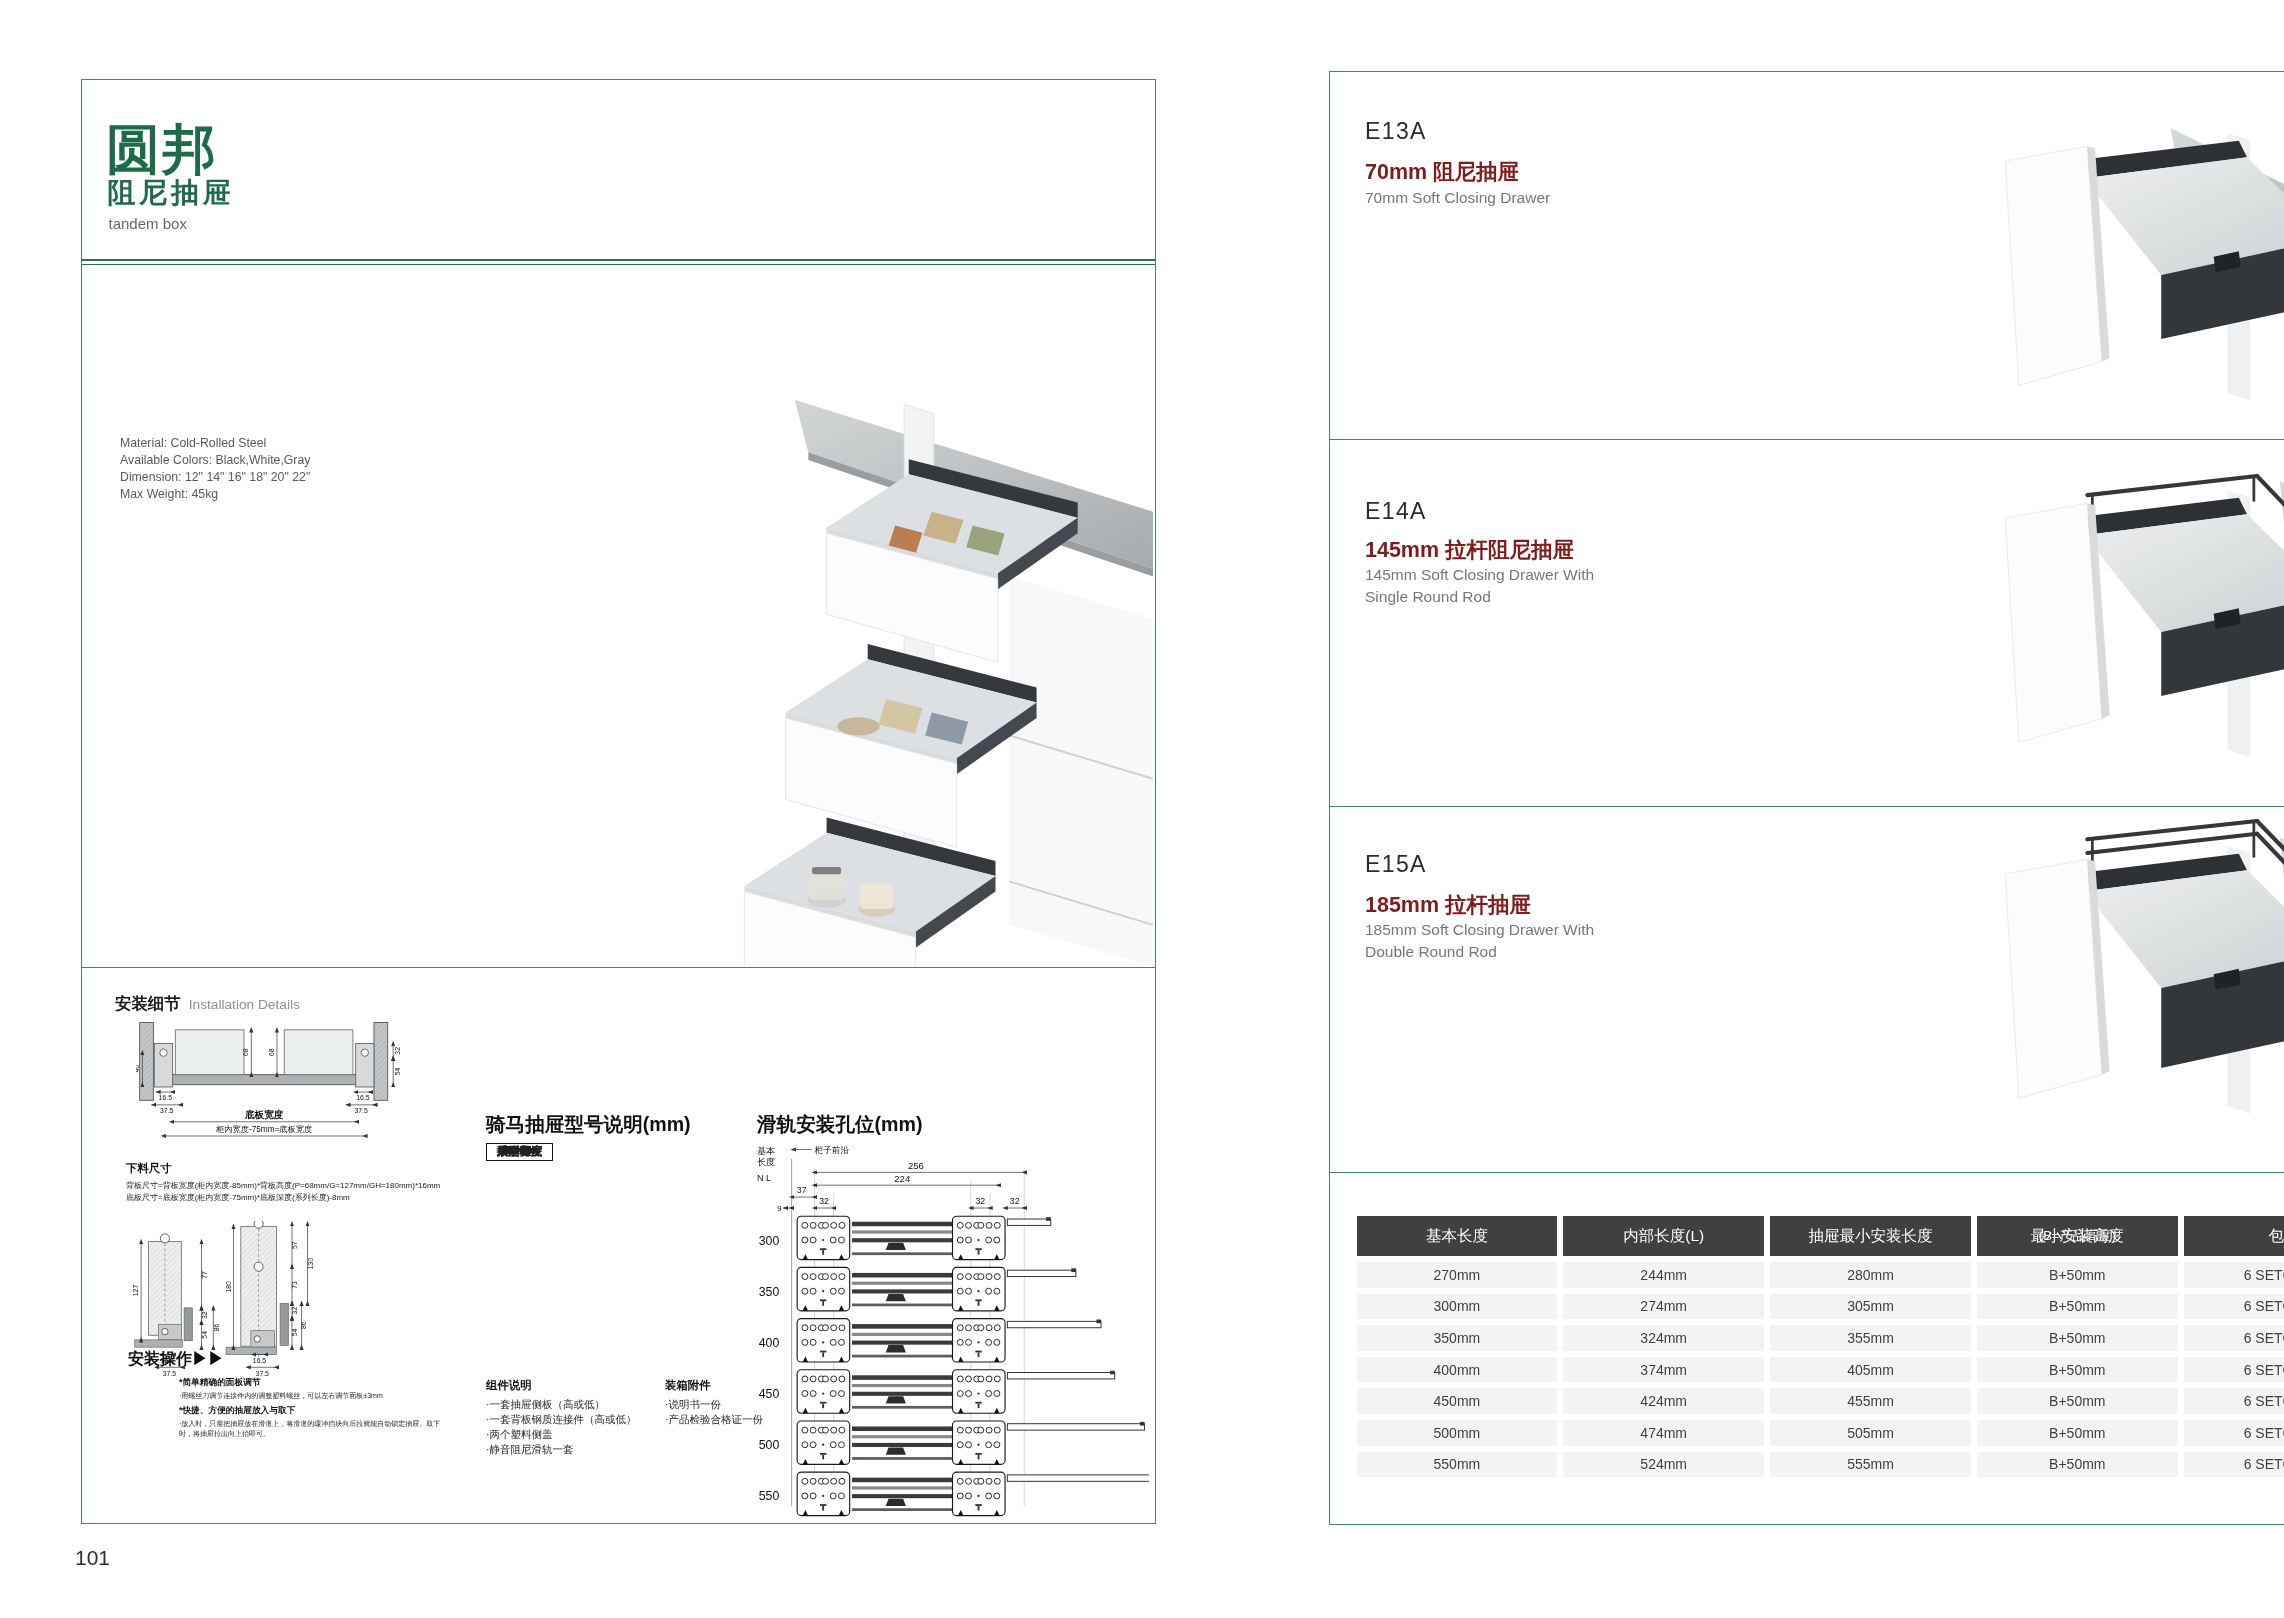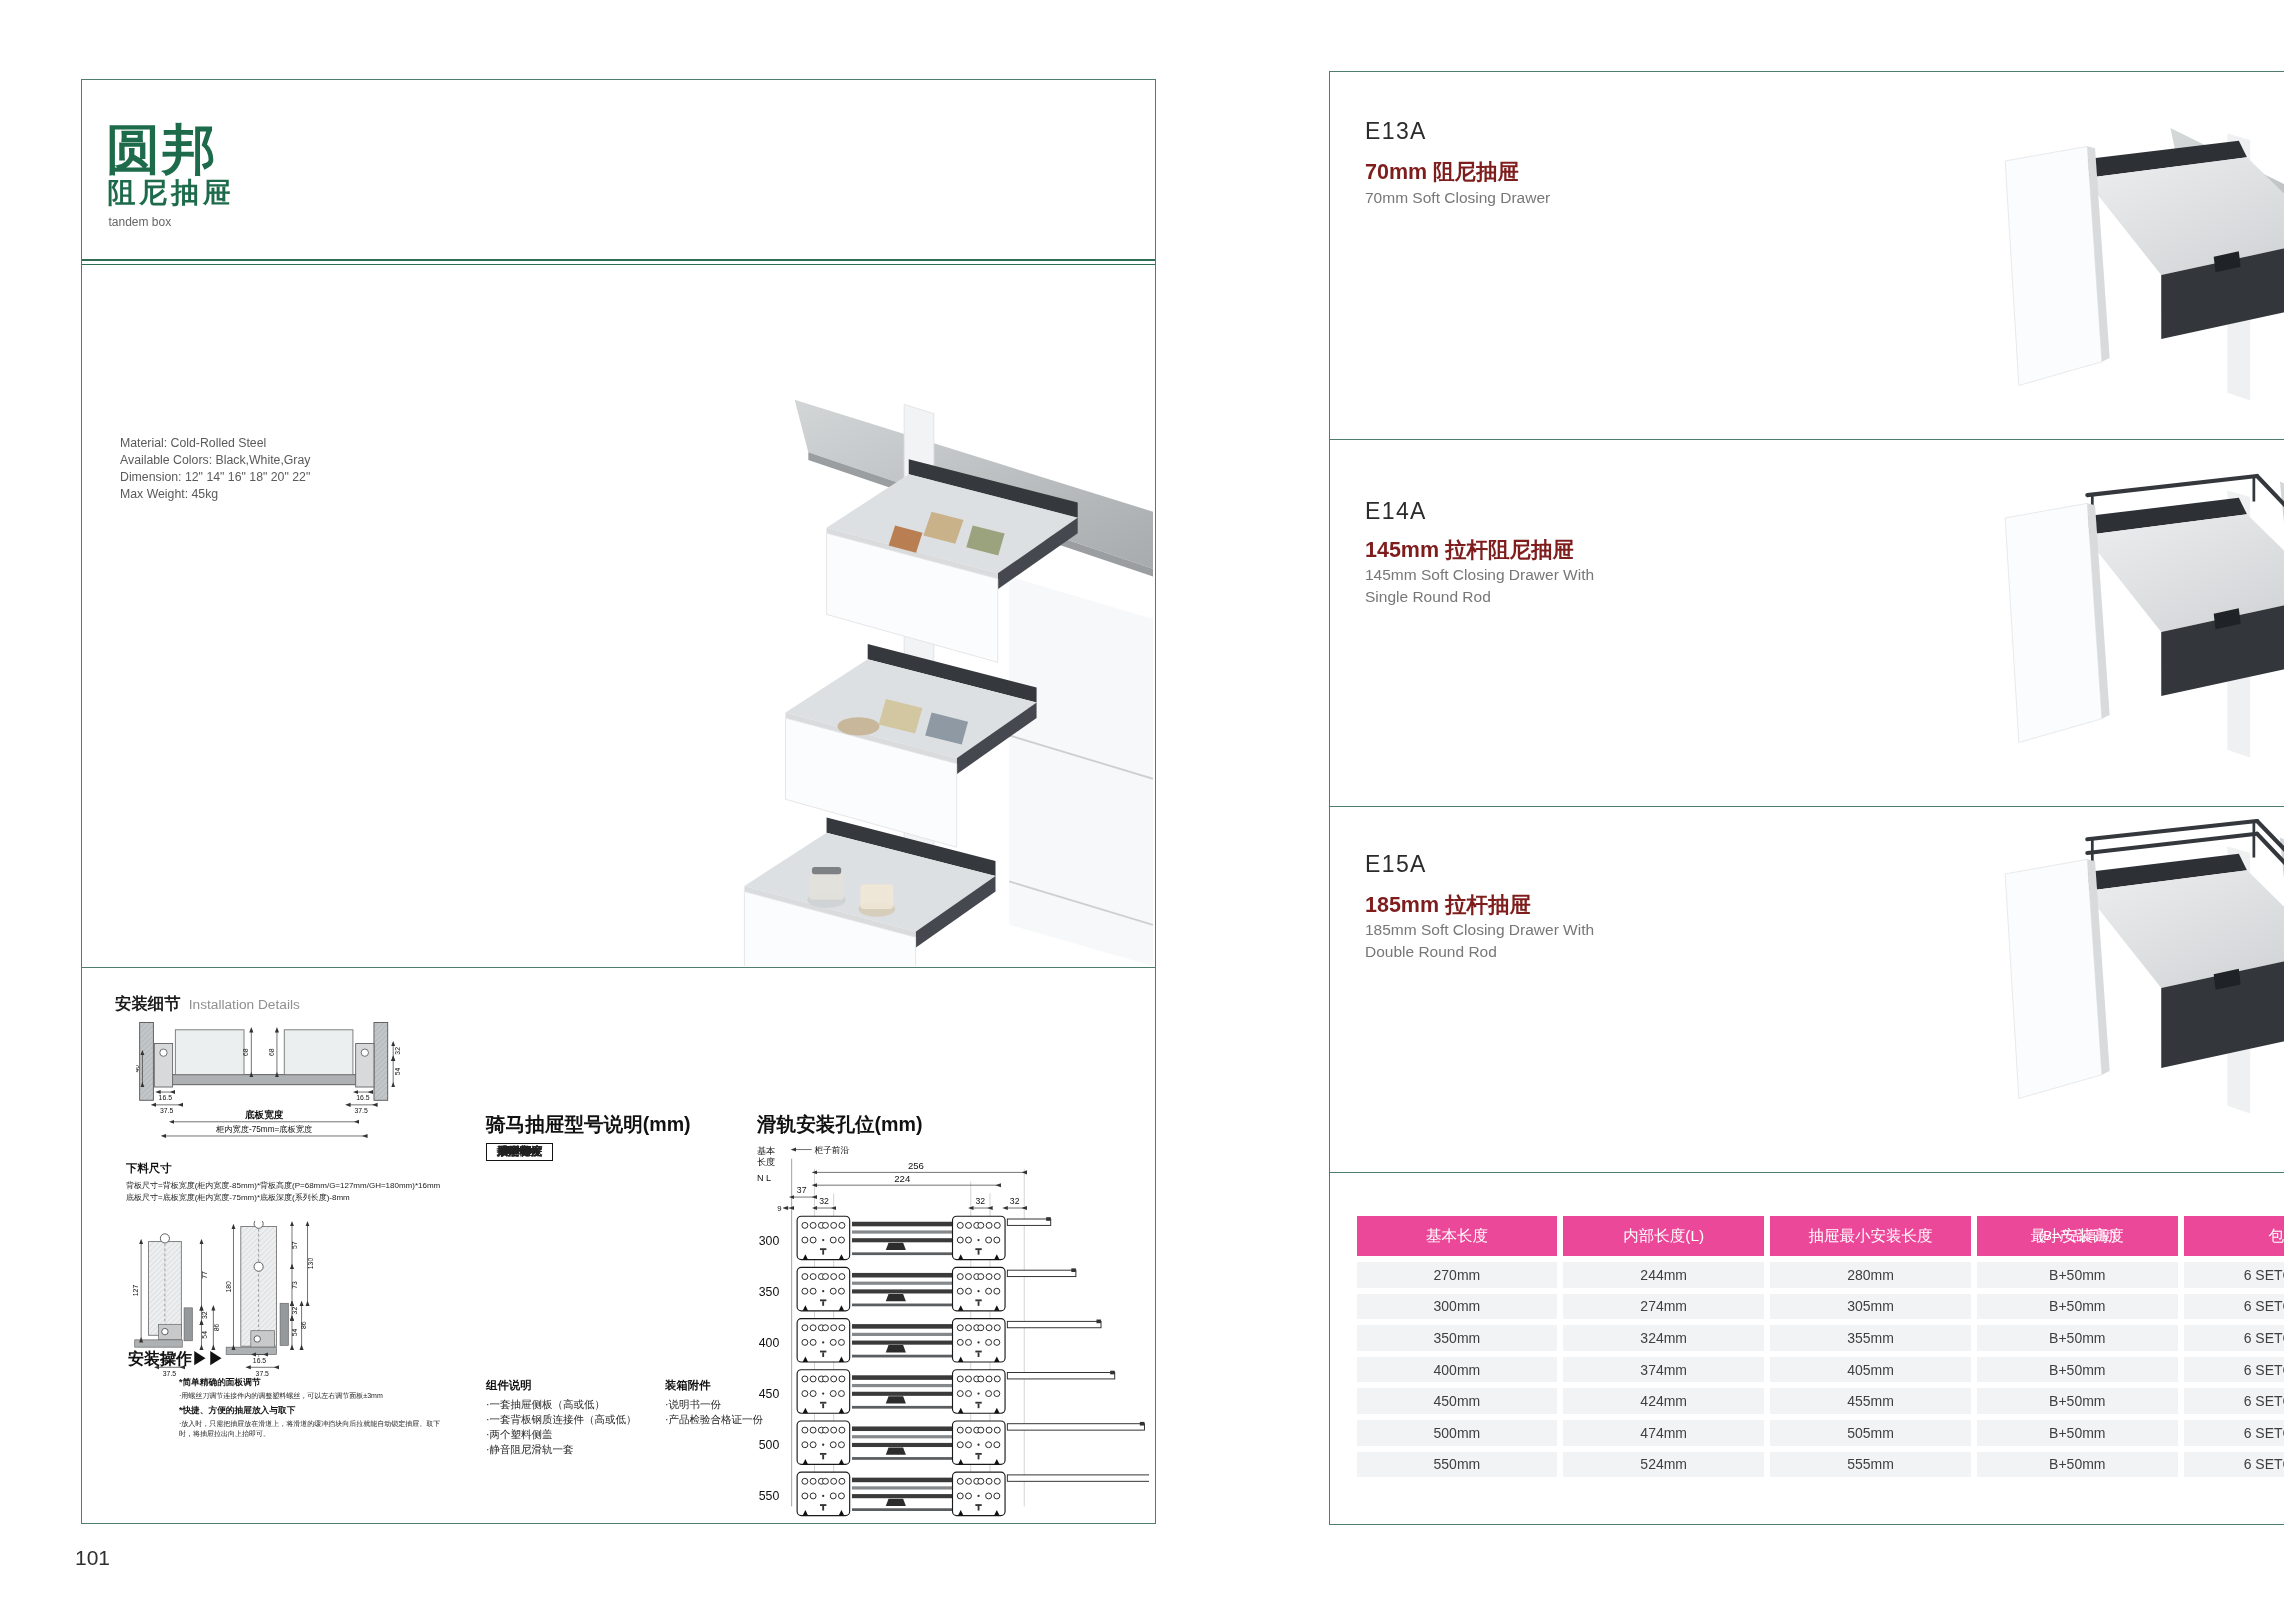--- a/index.html
+++ b/index.html
@@ -5,21 +5,21 @@
   html,body{margin:0;padding:0;background:#fff;}
   body{width:2482px;height:1618px;position:relative;overflow:hidden;
        font-family:"Liberation Sans","DejaVu Sans",sans-serif;color:#2e2e2e;}
   .page{position:absolute;background:#fff;border:1.4px solid #4F7D6C;}
   .page *{position:absolute;}
   .page-left{left:81px;top:79px;width:1073px;height:1443px;}
   .page-right{left:1329px;top:71px;width:1076px;height:1452px;}
 
   .logo{left:24px;top:34px;font-size:54px;font-weight:800;color:#1E6B4B;letter-spacing:1.8px;}
   .logo-sub{left:25.6px;top:94px;font-size:28px;font-weight:700;color:#1E6B4B;letter-spacing:3.7px;}
-  .tagline{left:26.5px;top:135px;font-size:12px;color:#666;}
+  .tagline{left:26.5px;top:135px;font-size:15px;color:#666;}
   .sep1{left:0;right:0;top:179px;height:0;border-top:2.3px solid #2F6E52;}
   .sep2{left:0;right:0;top:184px;height:0;border-top:0.9px solid #2F6E52;}
 
   .specs-cn{left:38px;top:265px;font-size:15px;line-height:21px;color:#3c3c3c;white-space:nowrap;}
   .specs-cn div,.specs-en div{position:static;}
   .specs-en{left:38px;top:355px;font-size:12.3px;line-height:17px;color:#5a5a5a;white-space:nowrap;}
 
   .photo{left:530px;top:281px;width:541px;height:605px;}
 
   .install-divider{left:-1.4px;right:-1.4px;top:887px;height:0;border-top:1.4px solid #4F7D6C;}
@@ -56,21 +56,21 @@
   .rdiv{left:-1.4px;right:-1.4px;height:0;border-top:1.4px solid #4F7D6C;}
   .sec-code{left:35px;font-size:23px;color:#2b2b2b;letter-spacing:1.4px;}
   .sec-cn{left:35px;font-size:21.5px;font-weight:700;color:#7f1d1d;white-space:nowrap;}
   .sec-en{left:35px;font-size:15.5px;color:#777;line-height:21.5px;white-space:nowrap;}
   .sec-en div{position:static;}
   .sec-img{left:635px;width:439px;height:297px;}
 
   .spec-table{left:26.5px;top:1144px;width:1028px;display:grid;
      grid-template-columns:repeat(5,1fr);column-gap:6px;row-gap:6px;position:absolute;}
   .spec-table div{position:static;}
-  .sth{background:#ec4899;color:#fff;height:40px;display:flex;align-items:center;justify-content:center;
+  .sth{background:#404040;color:#fff;height:40px;display:flex;align-items:center;justify-content:center;
      font-size:15.5px;white-space:nowrap;}
   .sth .paren{font-size:13px;}
   .std{background:#F2F3F5;color:#3f3f3f;height:25.6px;display:flex;align-items:center;justify-content:center;
      font-size:14px;}
 
   .pagenum{position:absolute;font-size:21px;color:#2f2f2f;}
   .pn-left{left:75px;top:1546px;}
 
   svg text{font-family:"Liberation Sans","DejaVu Sans",sans-serif;fill:#111;}
   .dim{font-size:15px;}

